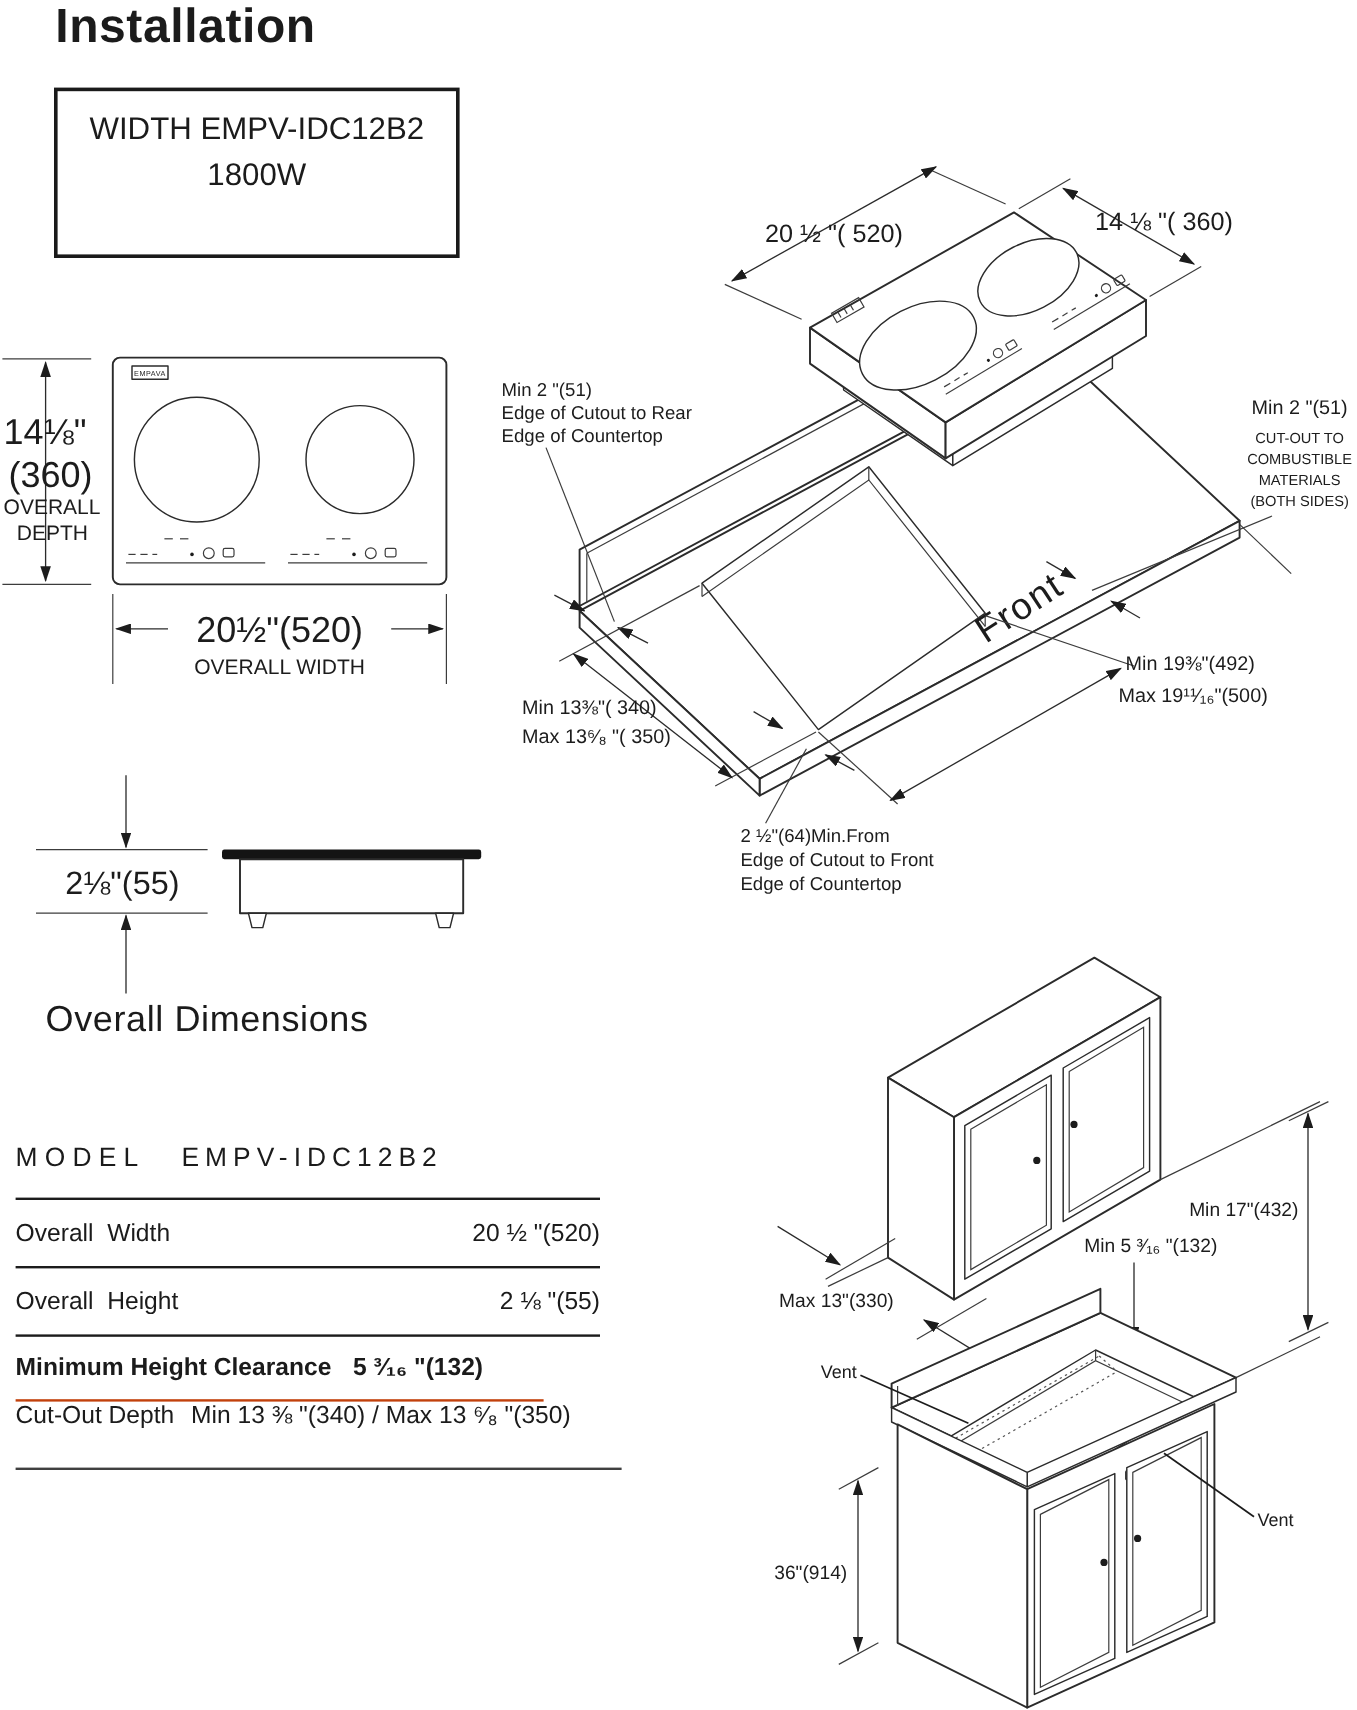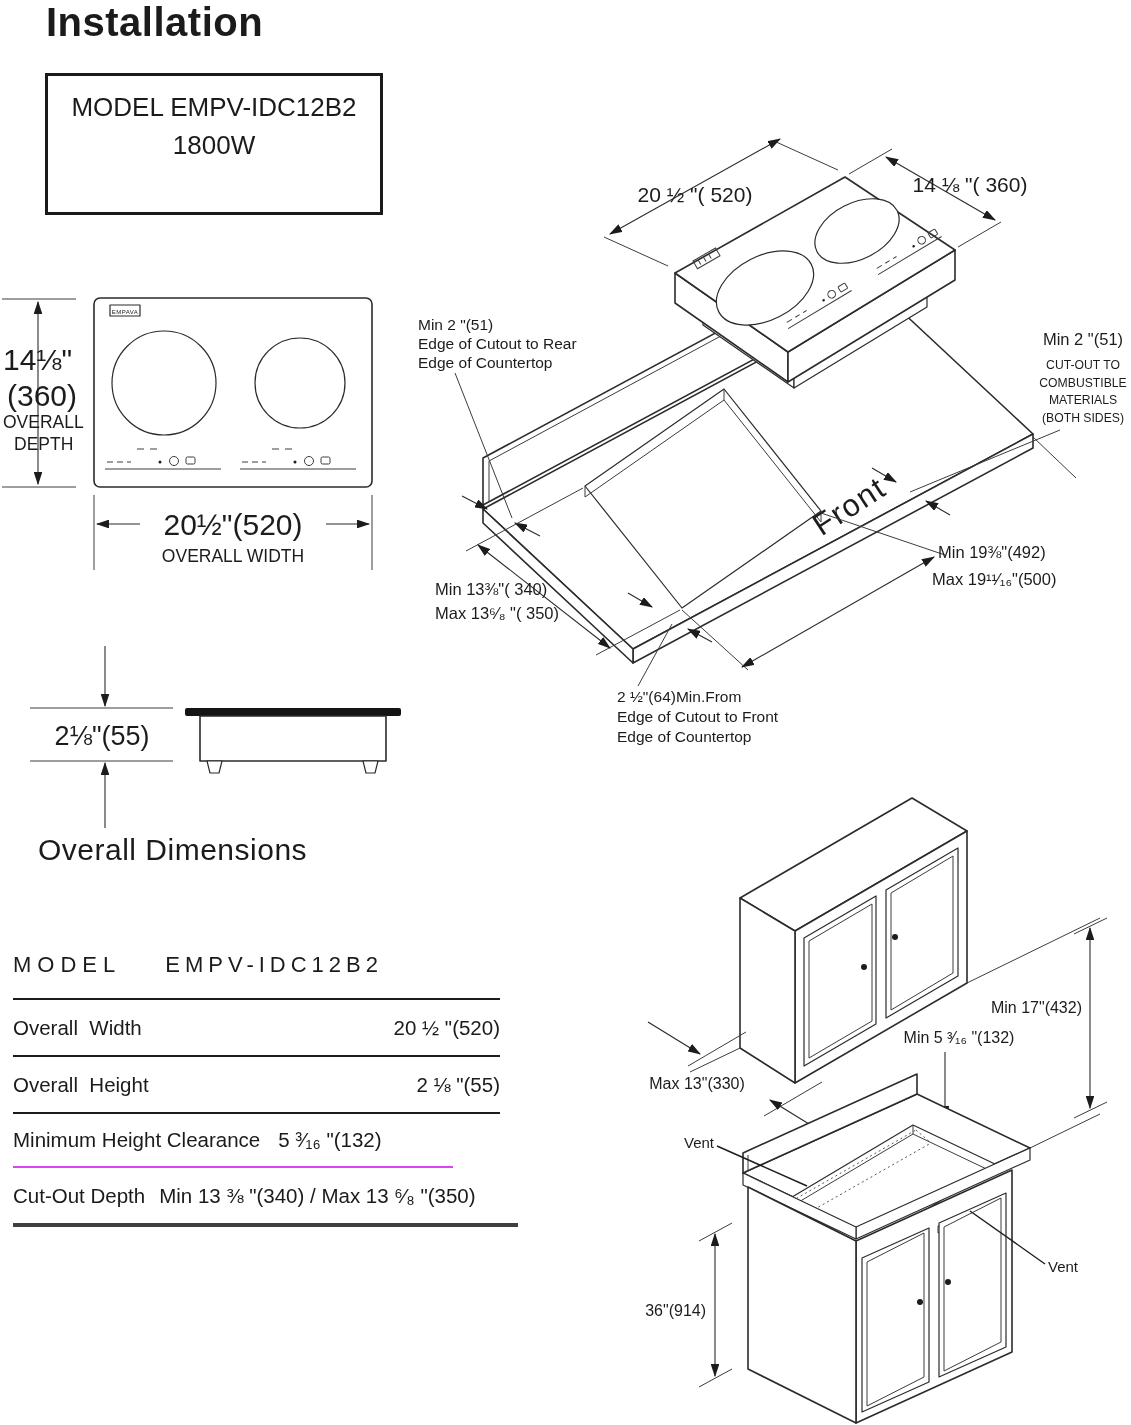--- a/index.html
+++ b/index.html
@@ -9,46 +9,46 @@
   #title{left:46px;top:0px;font-size:40px;font-weight:700;letter-spacing:.5px}
   #model-box{left:45px;top:73px;width:332px;height:124px;border:3px solid #1a1a1a;
              text-align:center;font-size:26px;line-height:38px;padding-top:12px}
   #model-box .pre{white-space:pre}
   #overall-caption{left:38px;top:833px;font-size:30px;letter-spacing:.5px}
   
   #spec-table{left:13px;top:952px;width:530px;font-size:20.5px}
   .tbl-header{height:46px;width:487px;border-bottom:2px solid #1c1c1c;
               display:flex;align-items:flex-start;font-size:22px}
   .tbl-header .m{letter-spacing:6px}
-  .tbl-header .v{letter-spacing:5px;margin-left:44px}
+  .tbl-header .v{letter-spacing:5px;margin-left:30px}
   .tbl-row{height:55px;width:487px;border-bottom:2px solid #1c1c1c;
            display:flex;align-items:center;justify-content:space-between;white-space:pre}
-  .tbl-row-bold{height:52px;width:440px;border-bottom:2px solid #d946ef;
-           display:flex;align-items:center;font-weight:400;white-space:pre}
+  .tbl-row-bold{height:52px;width:440px;border-bottom:2px solid #c2410c;
+           display:flex;align-items:center;font-weight:700;white-space:pre}
   .tbl-row-bold .val{margin-left:18px}
-  .tbl-row-wide{height:55px;border-bottom:4px solid #404040;
-           display:flex;align-items:center;white-space:pre}
+  .tbl-row-wide{height:55px;border-bottom:2px solid #404040;
+           display:flex;white-space:pre}
   .tbl-row-wide .val{margin-left:14px}
   
   svg{position:absolute;overflow:visible}
   svg text{font-family:"Liberation Sans",sans-serif;fill:#1c1c1c}
   .o{fill:#fff;stroke:#2b2b2b;stroke-width:1.6;stroke-linejoin:round}
   .o2{fill:#fff;stroke:#2b2b2b;stroke-width:1.2;stroke-linejoin:round}
   .t{stroke:#3c3c3c;stroke-width:1;fill:none}
   .d{stroke:#2b2b2b;stroke-width:1.1;fill:none}
   .dash{stroke:#555;stroke-width:1;stroke-dasharray:2 3;fill:none}
   .dotf{fill:#1c1c1c}
 </style>
 </head>
 <body>
 
 <div class="abs" id="title">Installation</div>
 
 <div class="abs" id="model-box">
-  <div>MODEL EMPV-IDC12B2</div>
+  <div>WIDTH EMPV-IDC12B2</div>
   <div>1800W</div>
 </div>
 
 <svg class="abs" style="left:0;top:280px" width="400" height="305" viewBox="0 0 400 305">
   <defs>
     <marker id="ah" viewBox="0 0 12 8" refX="11" refY="4" markerWidth="12" markerHeight="8" orient="auto-start-reverse">
         <path d="M0,0 L12,4 L0,8 z" fill="#1c1c1c"></path>
       </marker>
   </defs>
 

